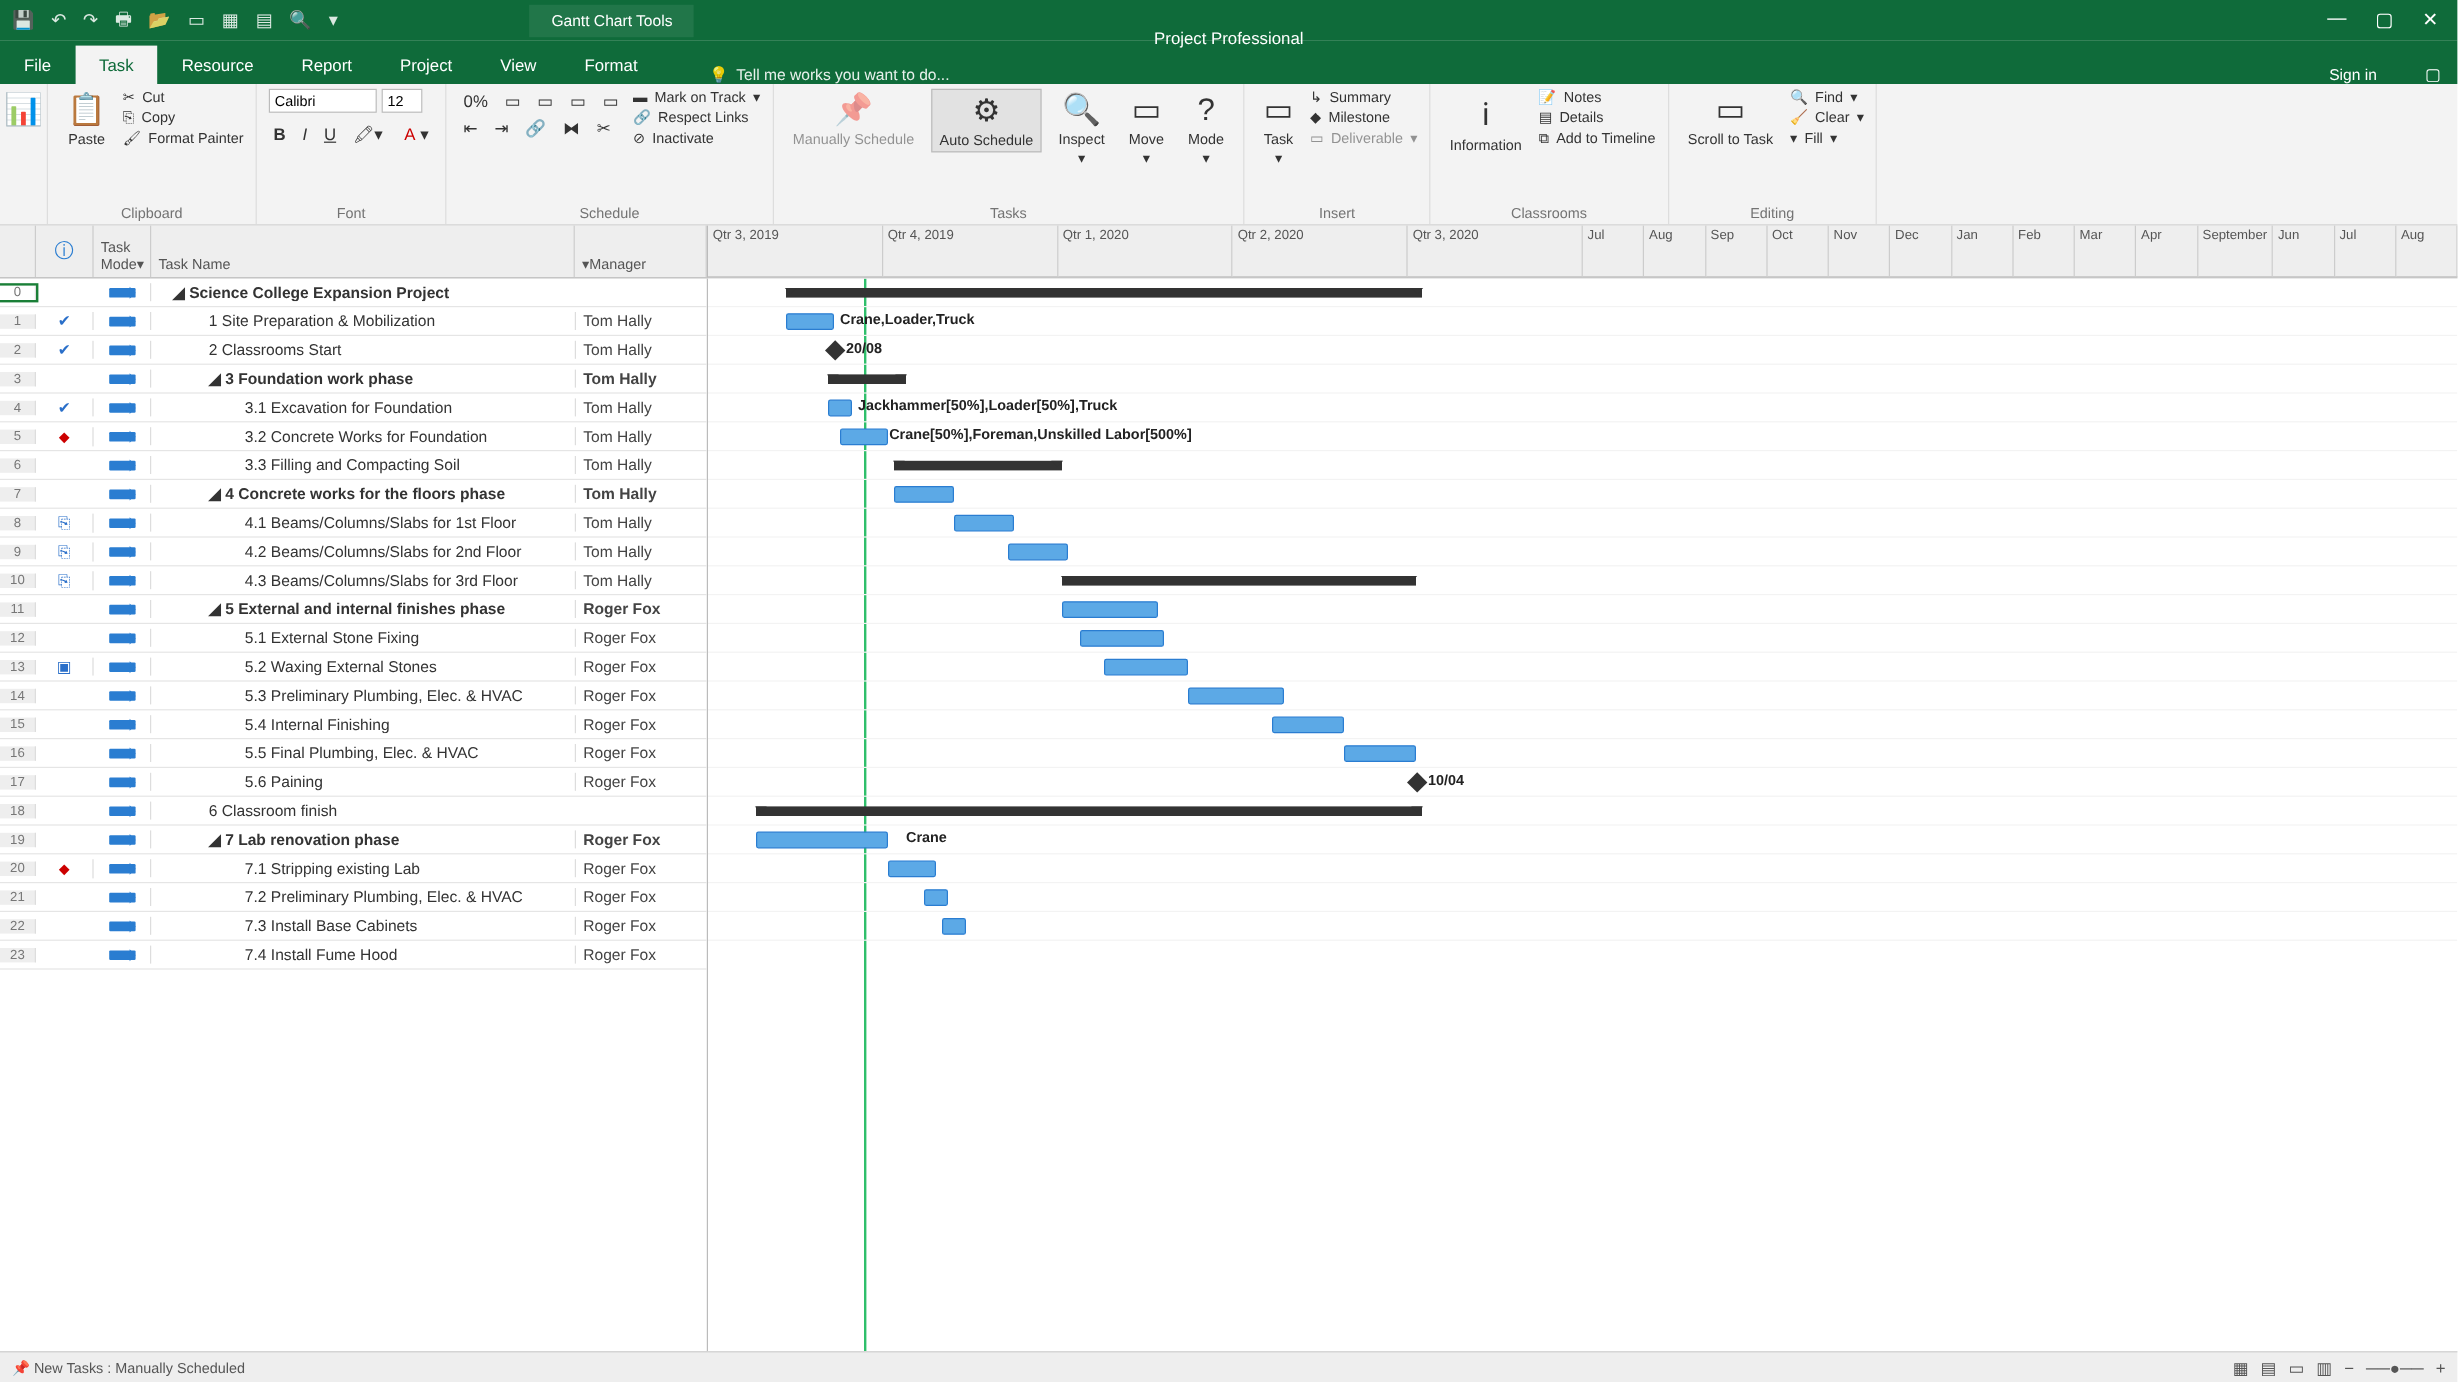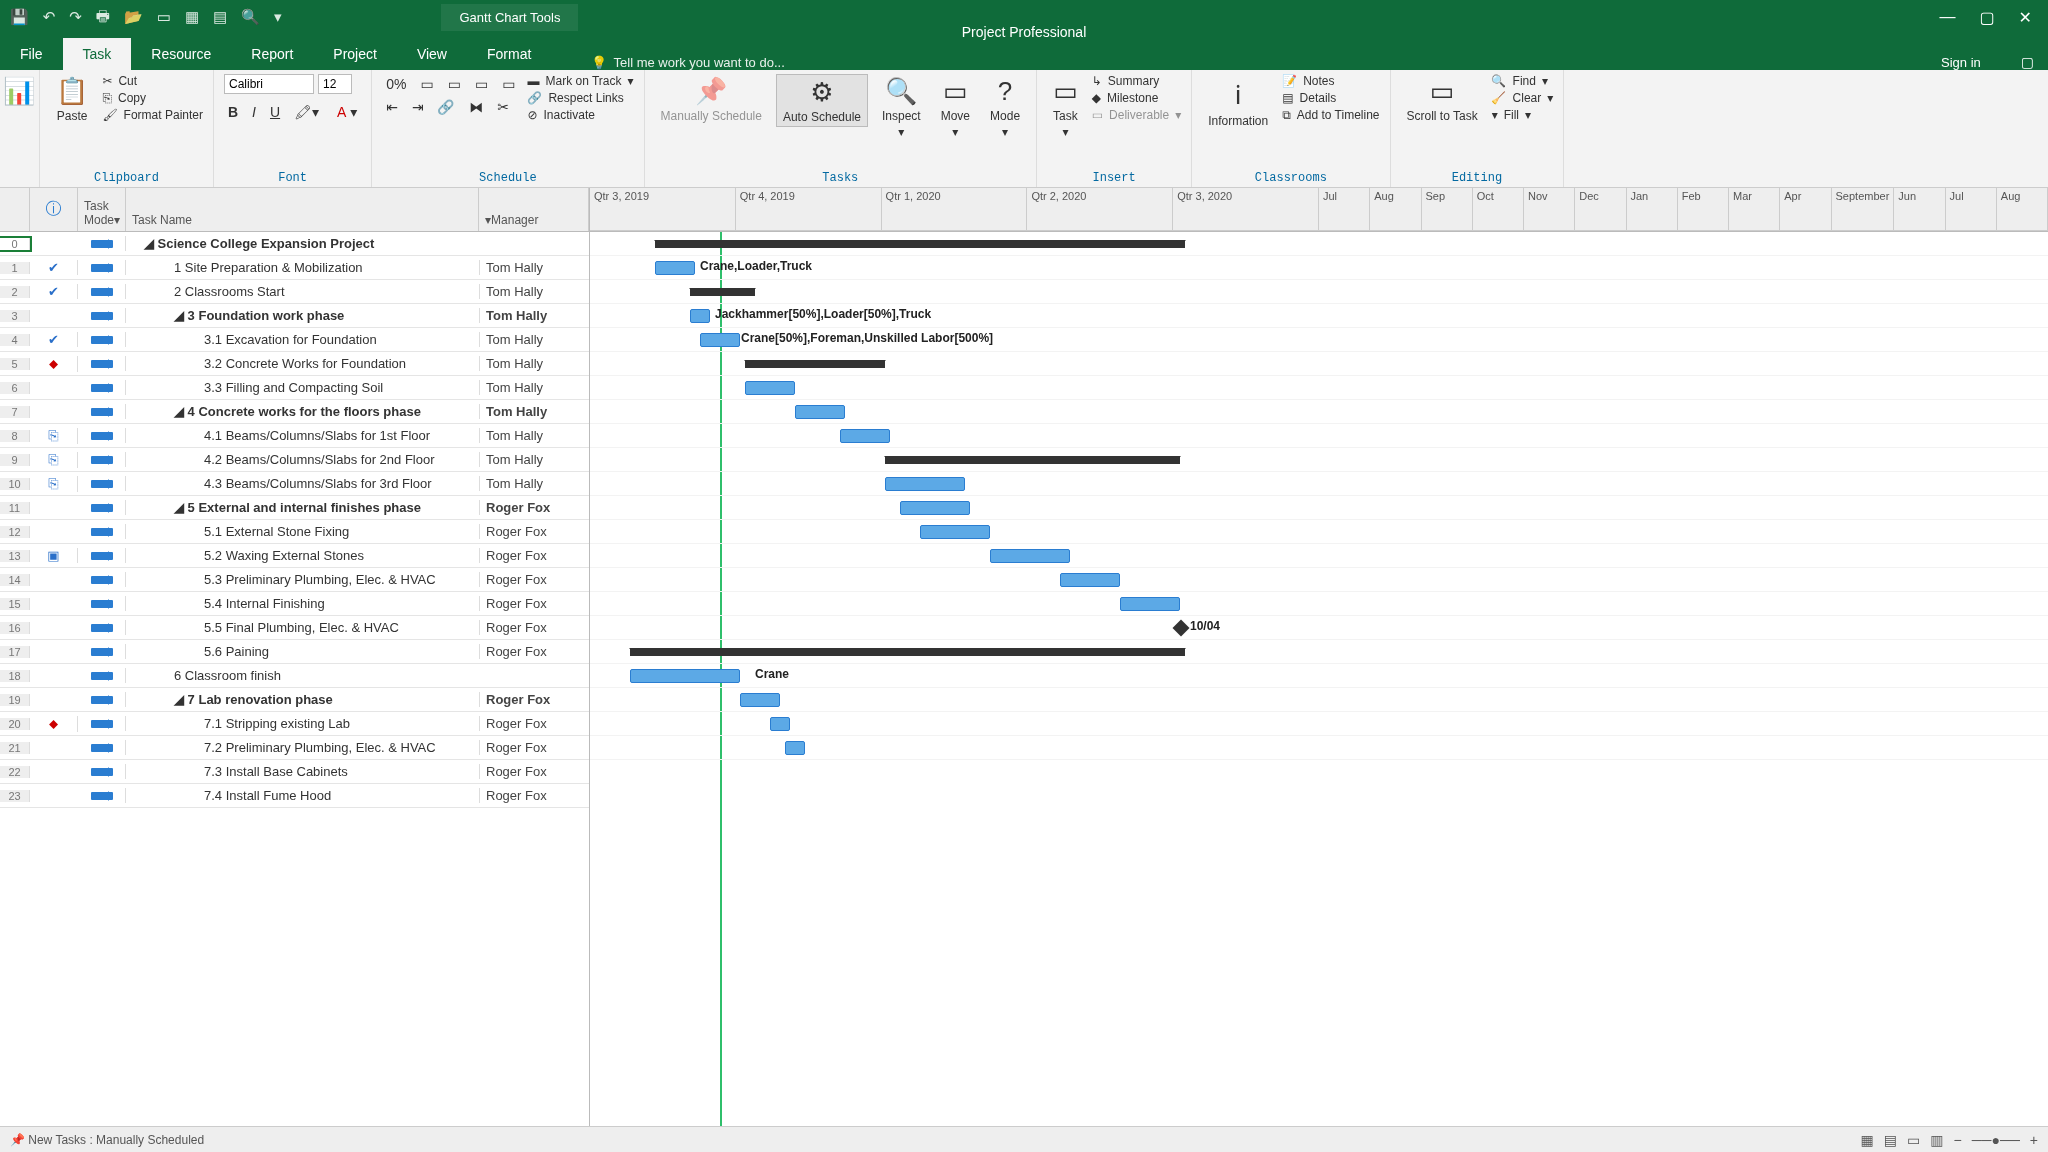--- a/index.html
+++ b/index.html
@@ -13,21 +13,21 @@
 .titlebar .winctl { margin-left: auto; display: flex; gap: 24px; padding-right: 16px; font-size: 16px; }
 
 .tabbar { background: #0f6b3a; height: 36px; display: flex; align-items: flex-end; color: #fff; font-size: 14px; }
 .tabbar .tab { padding: 8px 20px; cursor: pointer; text-align: right; }
 .tabbar .tab.active { background: #f3f3f3; color: #0f6b3a; }
 .tabbar .tellme { margin-left: 40px; font-size: 13px; opacity: .9; display: flex; align-items: center; gap: 6px; }
 .tabbar .signin { margin-left: auto; padding-right: 40px; font-size: 13px; }
 
 .ribbon { background: #f3f3f3; height: 118px; border-bottom: 1px solid #ccc; display: flex; }
 .rgroup { border-right: 1px solid #ddd; padding: 4px 10px 2px 10px; display: flex; flex-direction: column; justify-content: space-between; }
-.rgroup .glabel { text-align: center; font-size: 12px; color: #0369a1; padding-top: 2px; font-family: Liberation Mono, monospace; }
+.rgroup .glabel { text-align: center; font-size: 12px; color: #737373; padding-top: 2px; }
 .rgroup .gbody { display: flex; gap: 8px; flex: 1; align-items: flex-start; }
 .bigbtn { display: flex; flex-direction: column; align-items: center; gap: 2px; font-size: 12px; padding: 2px 6px; cursor: pointer; }
 .bigbtn .ic { font-size: 26px; }
 .bigbtn.active { background: #e2e2e2; border: 1px solid #bbb; }
 .stack { display: flex; flex-direction: column; gap: 3px; font-size: 12px; }
 .stack .line { display: flex; align-items: center; gap: 6px; white-space: nowrap; }
 .fontbox { display: flex; flex-direction: column; gap: 6px; }
 .fontrow { display: flex; gap: 4px; }
 .fontrow input { font-size: 12px; border: 1px solid #bbb; padding: 2px 4px; }
 .fontname { width: 90px; }
@@ -102,21 +102,21 @@
 
 <div class="tabbar">
   <div class="tab">File</div>
     <div class="tab active">Task</div>
     <div class="tab">Resource</div>
     <div class="tab">Report</div>
     <div class="tab">Project</div>
     <div class="tab">View</div>
     <div class="tab">Format</div>
     <div id="tabs-host" style="display: contents;"></div>
-  <div class="tellme">💡 <span>Tell me work you want to do...</span></div>
+  <div class="tellme">💡 <span>Tell me works you want to do...</span></div>
   <div class="signin">Sign in</div>
   <span style="padding-right:14px">▢</span>
 </div>
 
 <div class="ribbon">
   <div class="rgroup" style="width:40px">
     <div class="bigbtn">
         <span class="ic">📊</span>
       </div>
     <div class="glabel"></div>
@@ -447,20 +447,24 @@
   <div class="right" id="gantt">
     <div class="today"></div>
   <div class="gantt-row">
         <div class="gsummary" style="left: 65px; width: 530px;"></div>
       </div>
       <div class="gantt-row">
         <div class="gbar" style="left: 65px; width: 40px;"></div>
         <div class="glabel2" style="left: 110px;">Crane,Loader,Truck</div>
       </div>
       <div class="gantt-row">
+        <div class="gmile" style="left: 100px;"></div>
+        <div class="glabel2" style="left: 115px;">20/08</div>
+      </div>
+      <div class="gantt-row">
         <div class="gsummary" style="left: 100px; width: 65px;"></div>
       </div>
       <div class="gantt-row">
         <div class="gbar" style="left: 100px; width: 20px;"></div>
         <div class="glabel2" style="left: 125px;">Jackhammer[50%],Loader[50%],Truck</div>
       </div>
       <div class="gantt-row">
         <div class="gbar" style="left: 110px; width: 40px;"></div>
         <div class="glabel2" style="left: 151px;">Crane[50%],Foreman,Unskilled Labor[500%]</div>
       </div>

